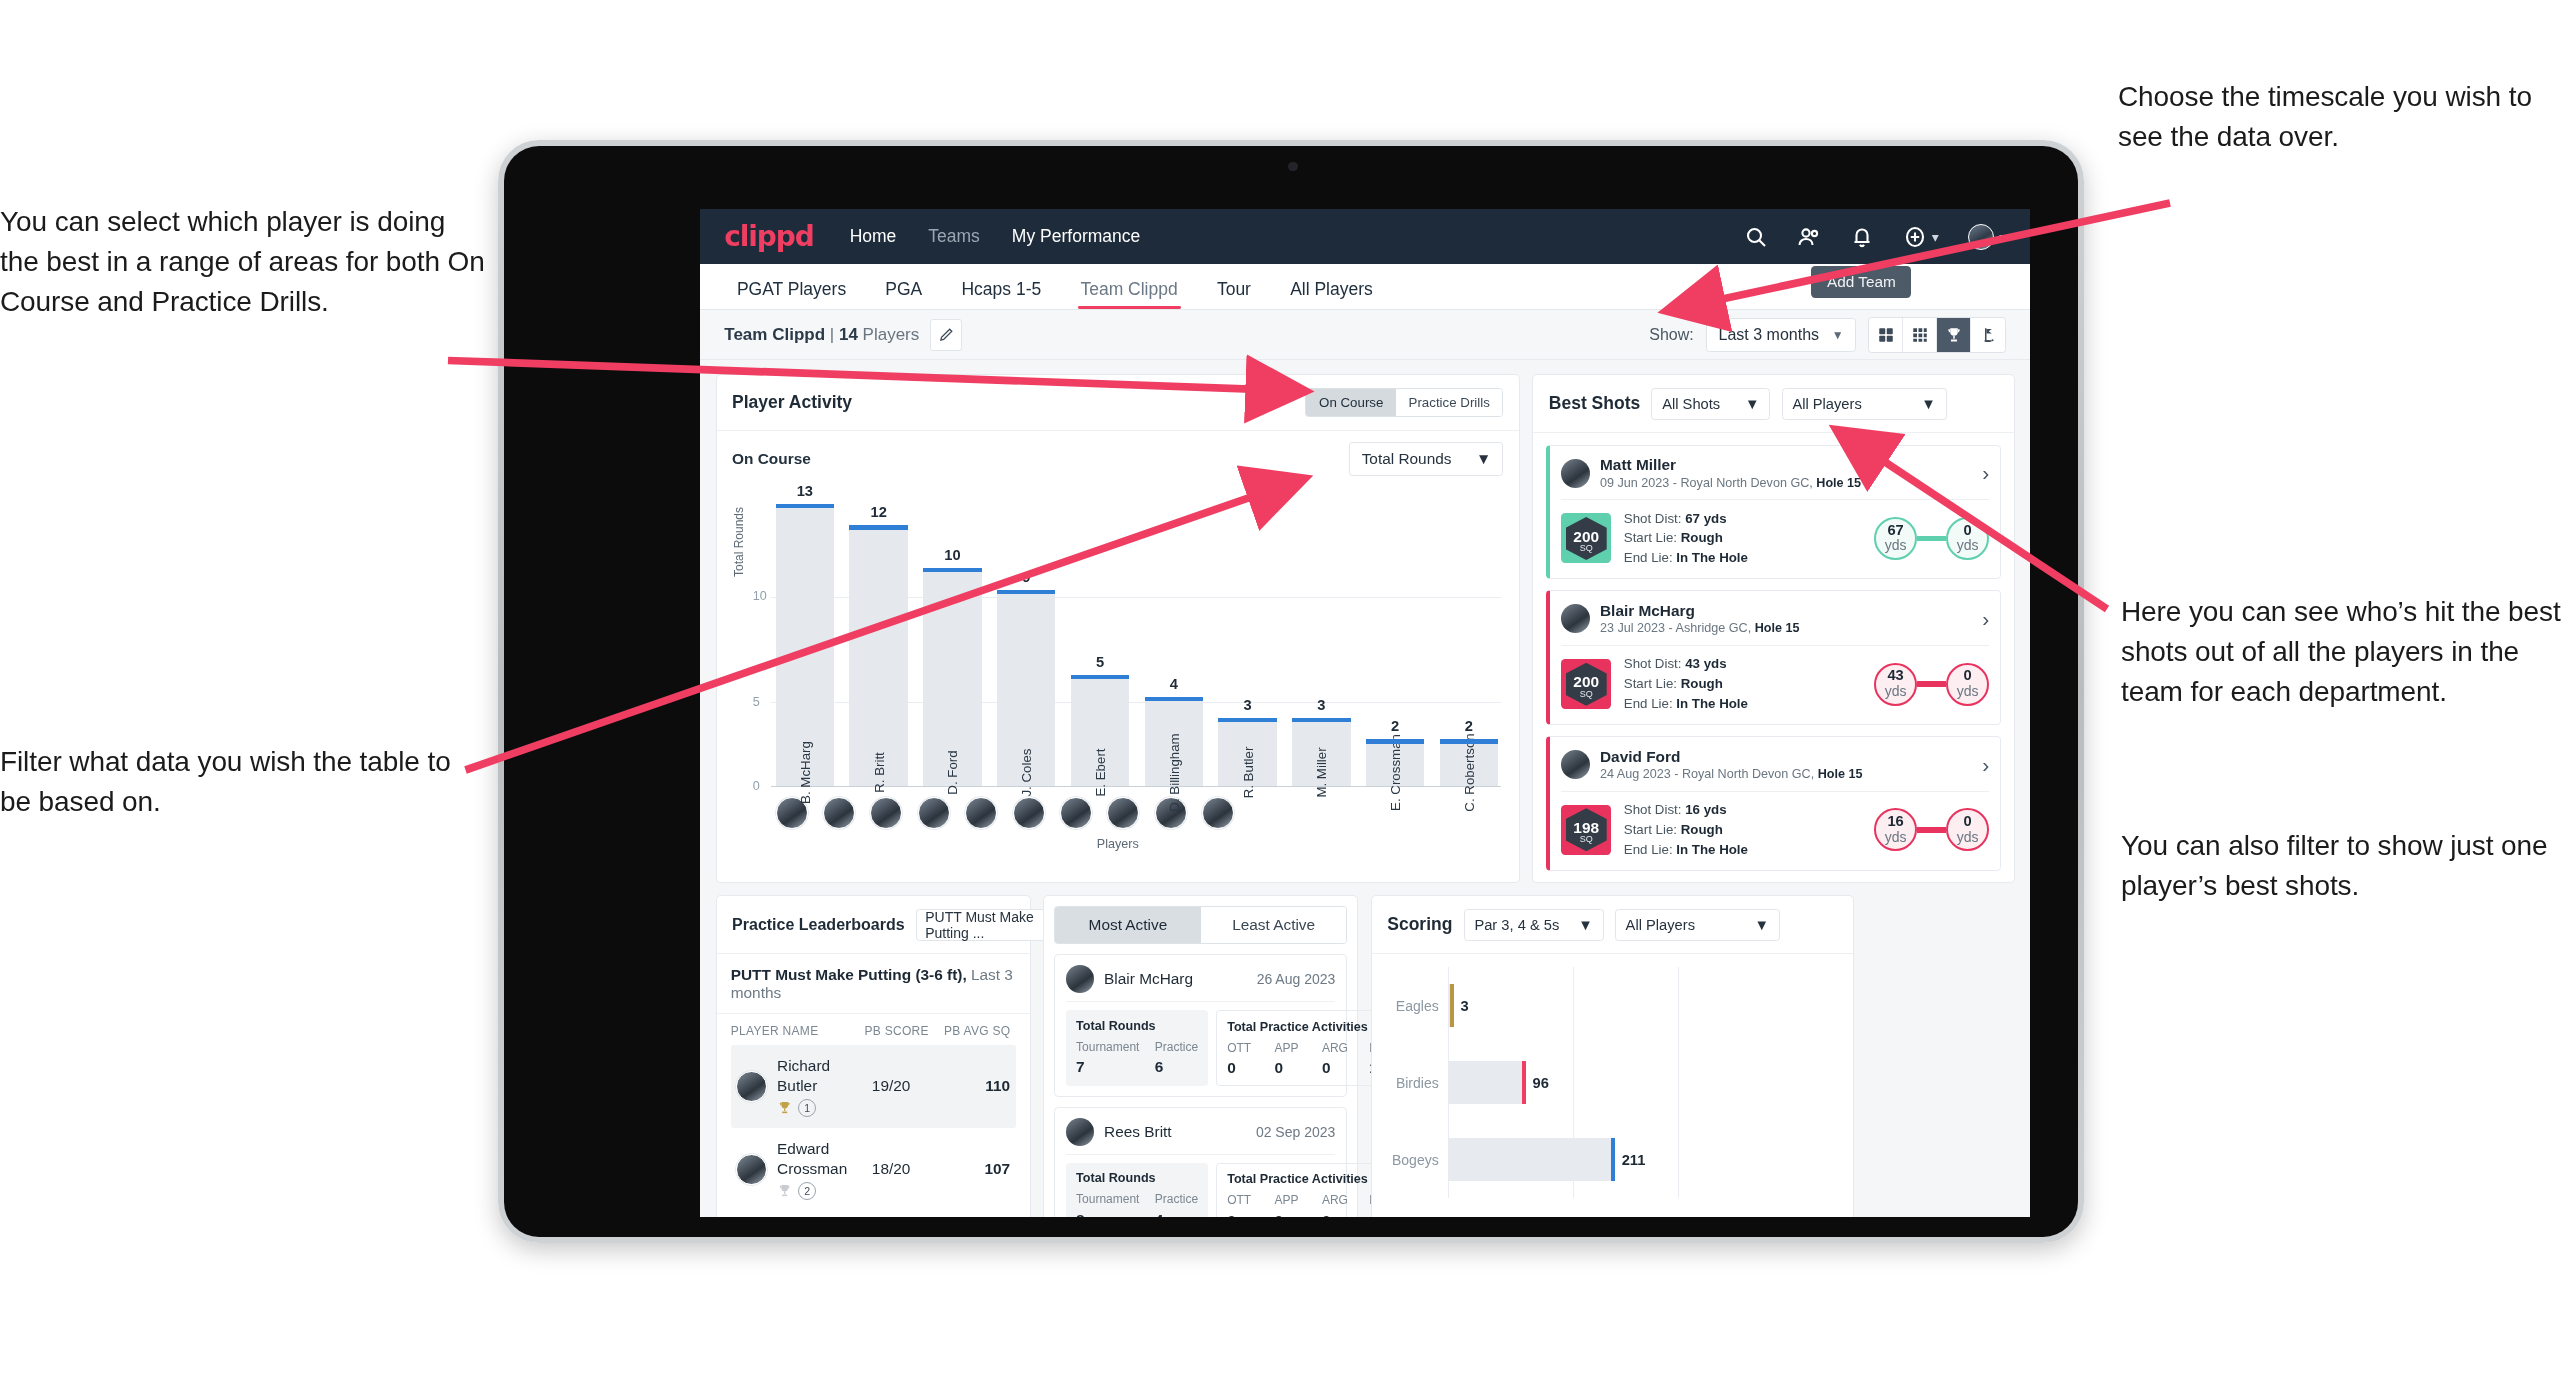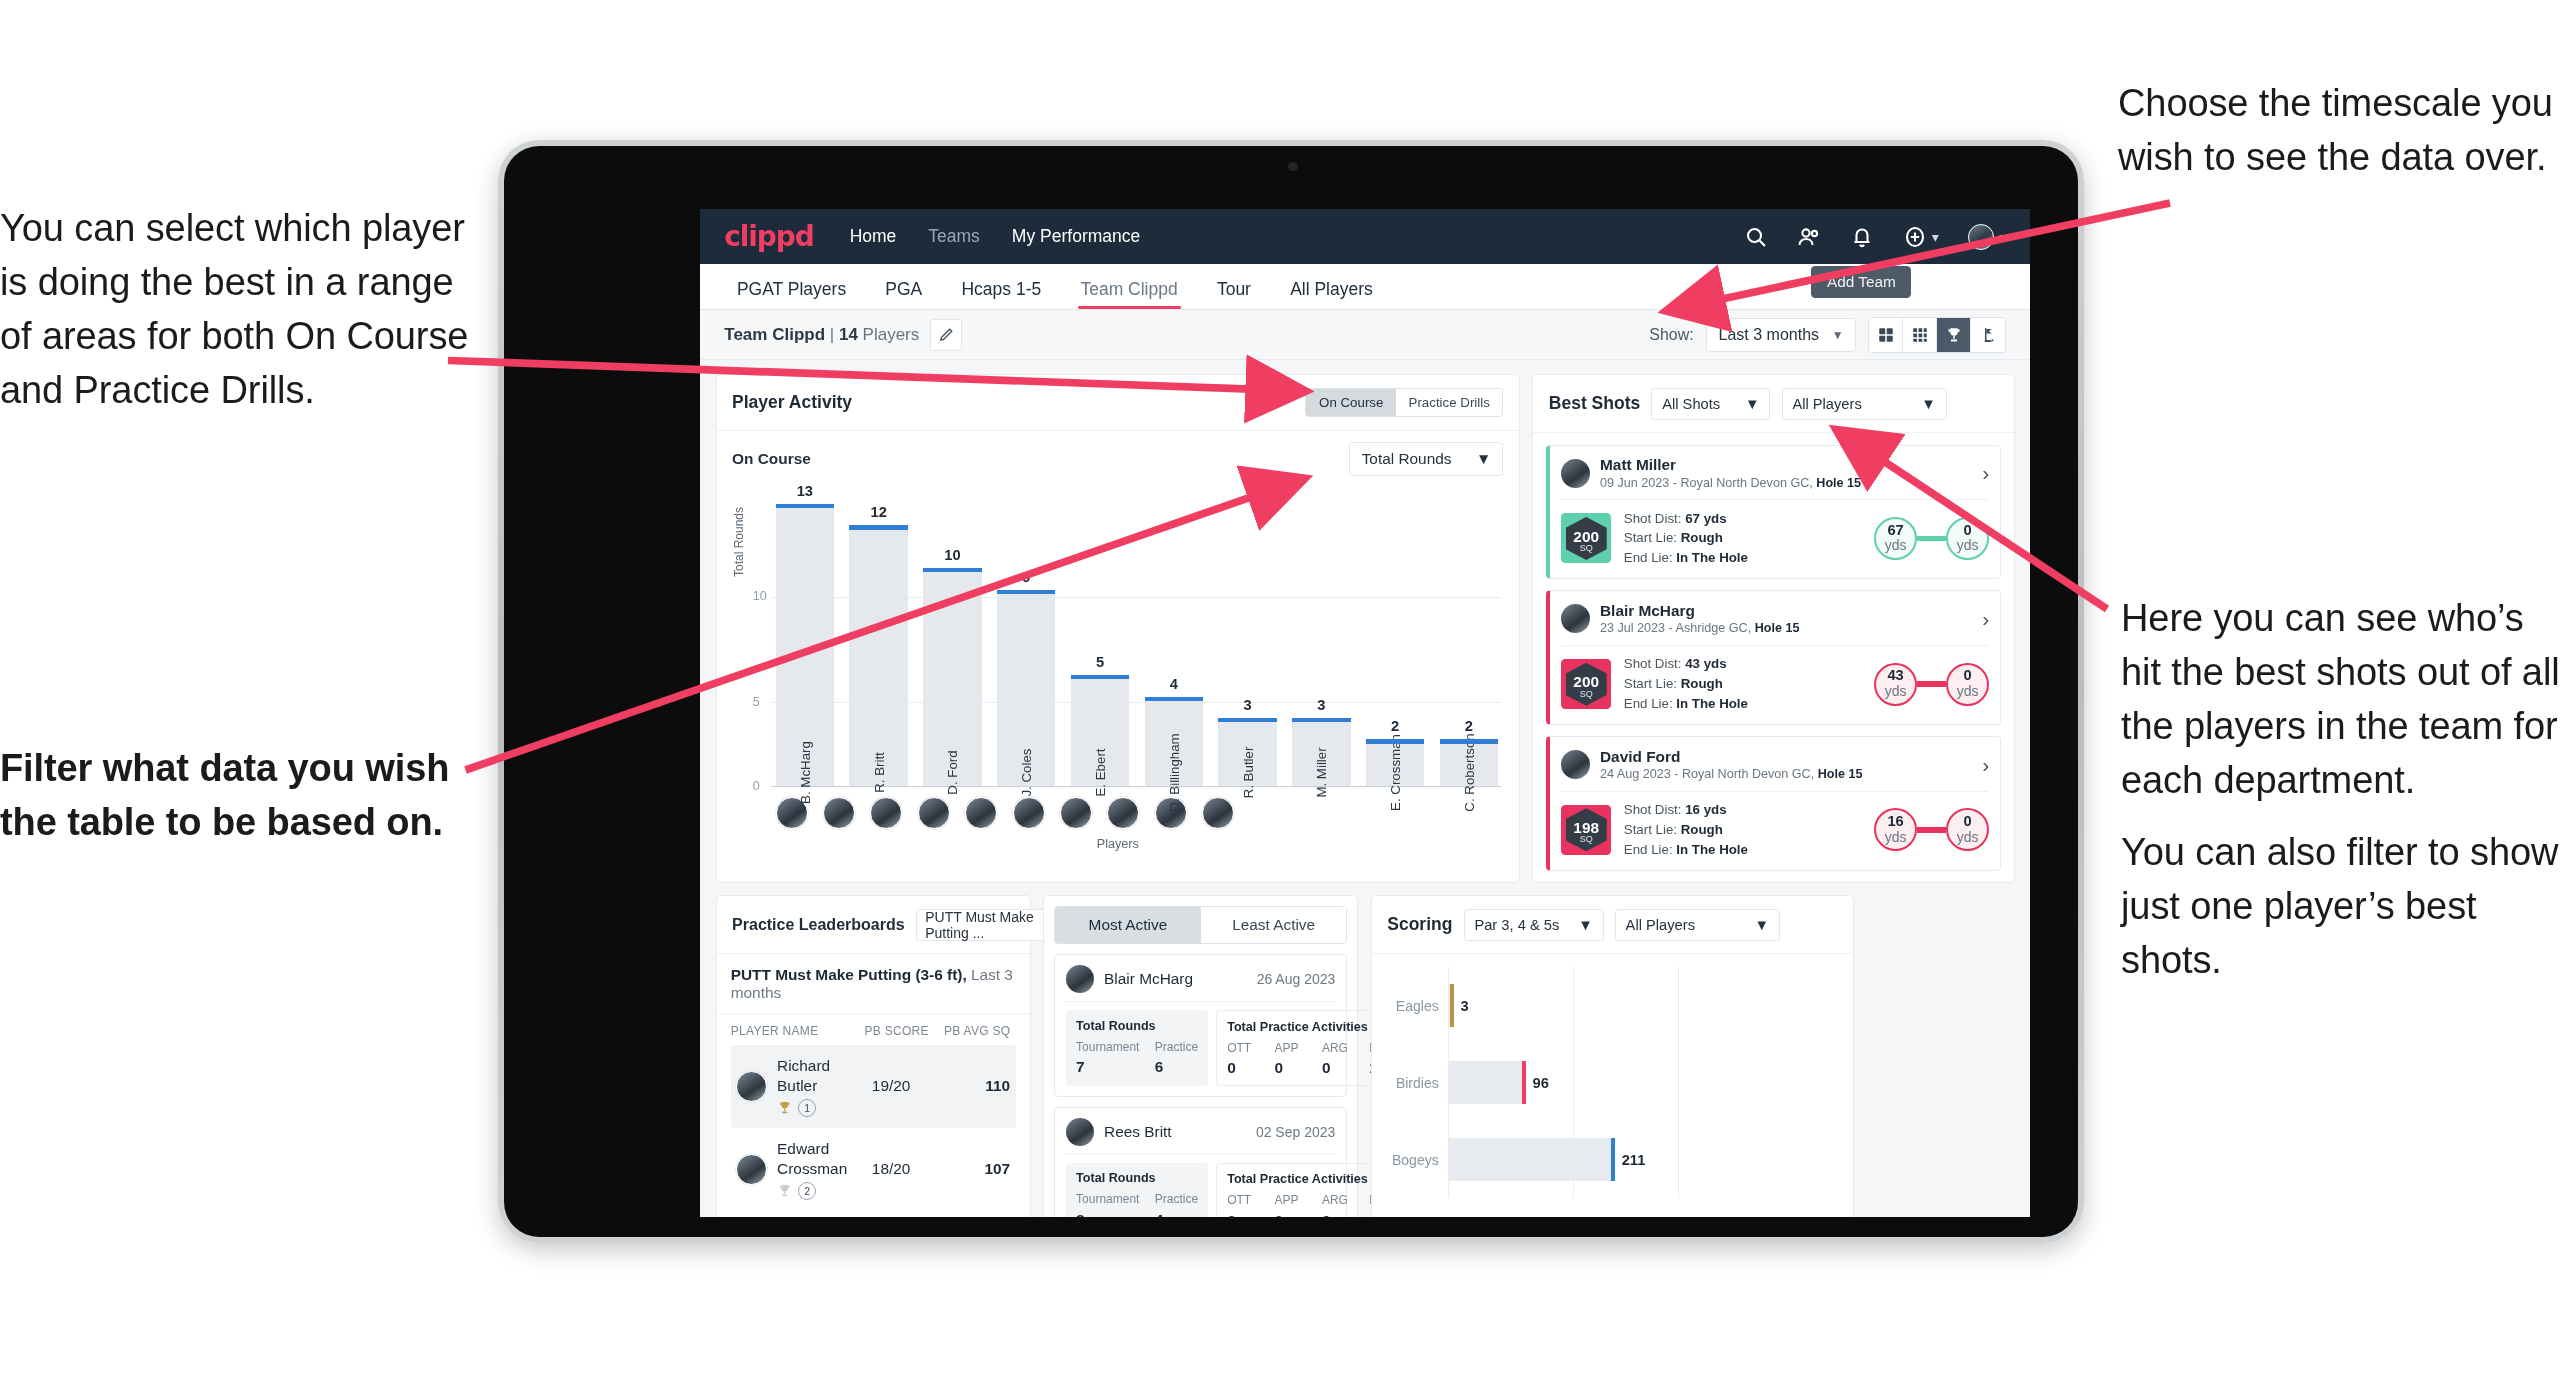--- a/index.html
+++ b/index.html
@@ -8,27 +8,27 @@
     font-family: "Liberation Sans", sans-serif;
     background: #ffffff;
     position: relative;
     overflow: hidden;
   }
 
   
   .annot {
     position: absolute;
     font-family: "Liberation Sans", sans-serif;
-    font-size: 38px;
+    font-size: 28px;
     line-height: 1.42;
     color: #1b1b1b;
     letter-spacing: -0.1px;
   }
   #annot-select   { left: 0px;    top: 202px;  width: 490px; }
-  #annot-filter   { left: 0px;    top: 742px; width: 483px; font-weight: bold; }
+  #annot-filter   { left: 0px;    top: 742px; width: 483px; }
   #annot-timescale{ left: 2118px; top: 77px;  width: 448px; }
   #annot-bestshots{ left: 2121px; top: 592px;  width: 451px; }
   #annot-onefilter{ left: 2121px; top: 826px; width: 451px; }
 
   .arrow-layer { position: absolute; left:0; top:0; width: 2576px; height: 1386px; pointer-events: none; z-index: 60; }
 
   
   .device {
     position: absolute;
     left: 498px; top: 140px;

